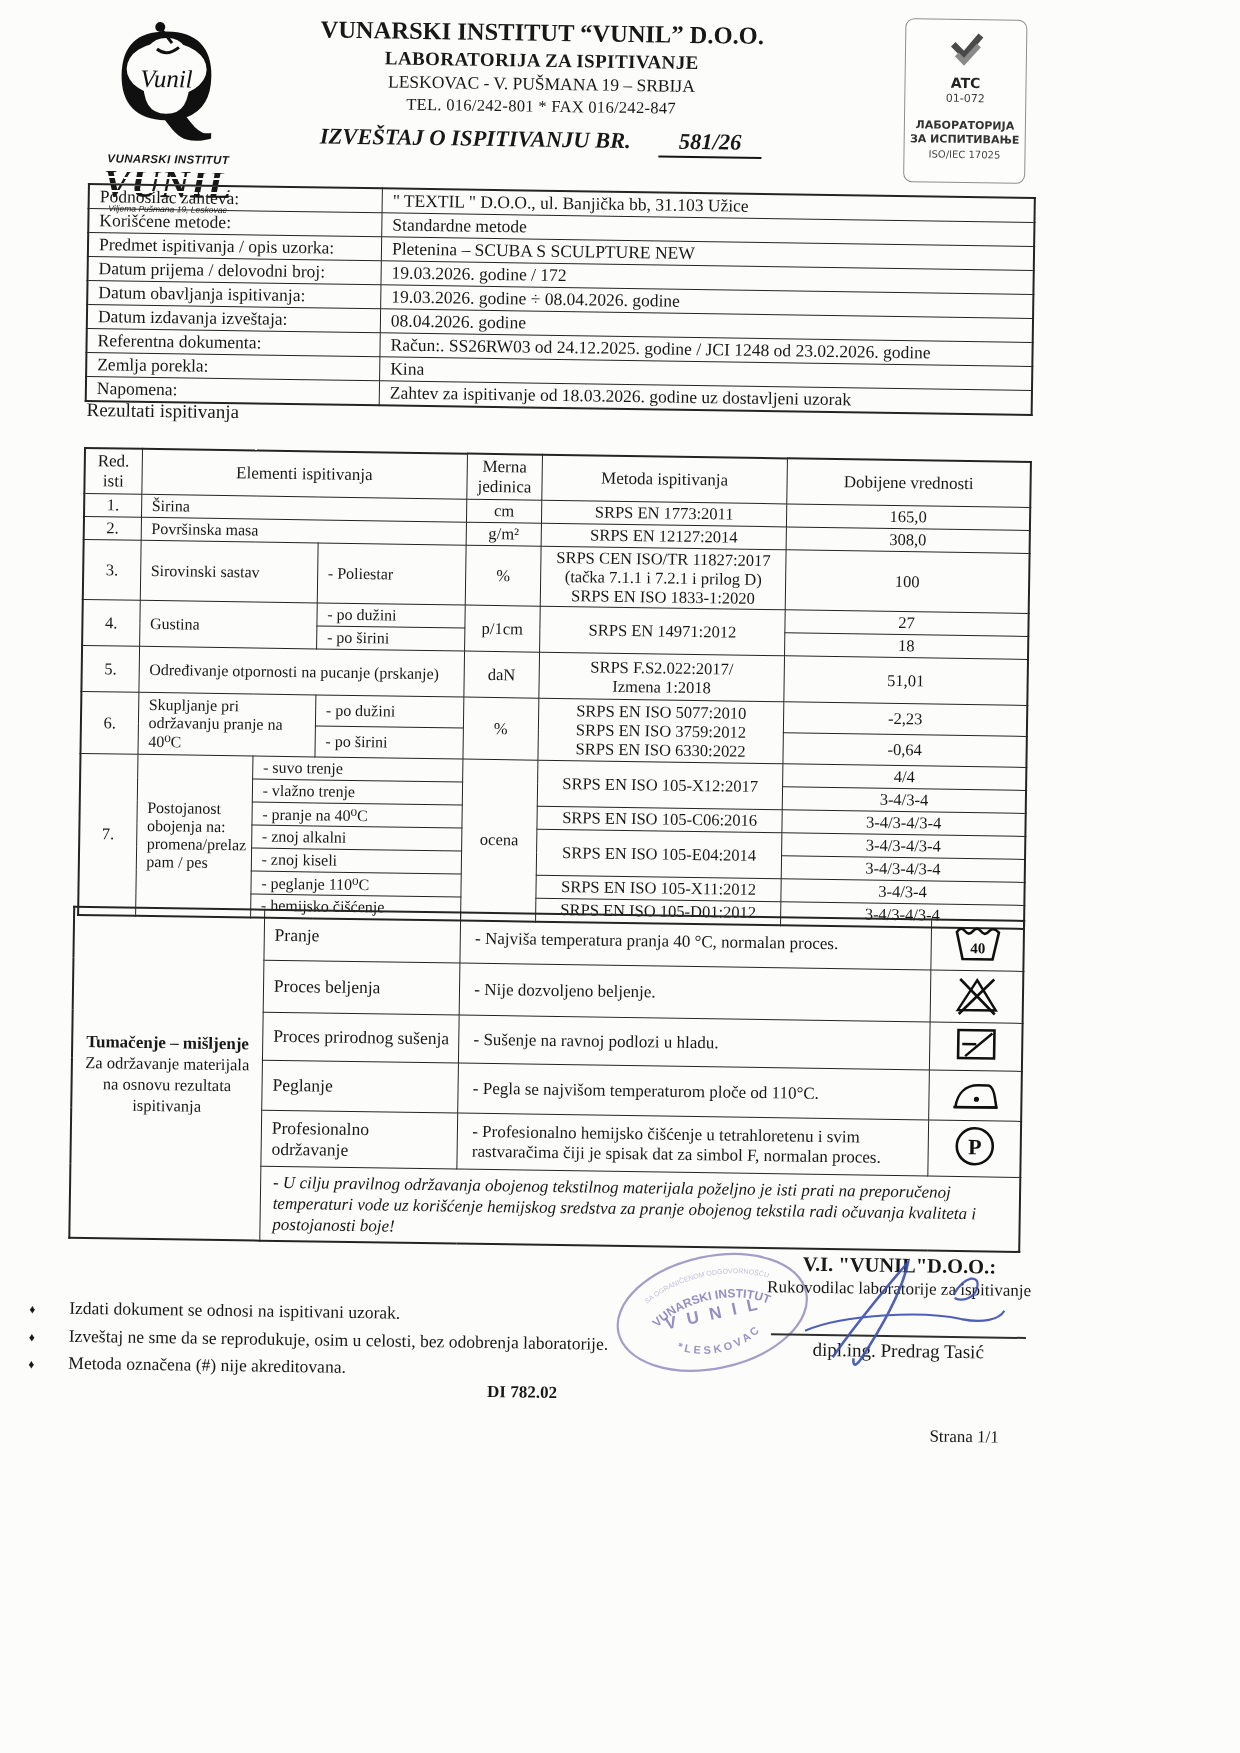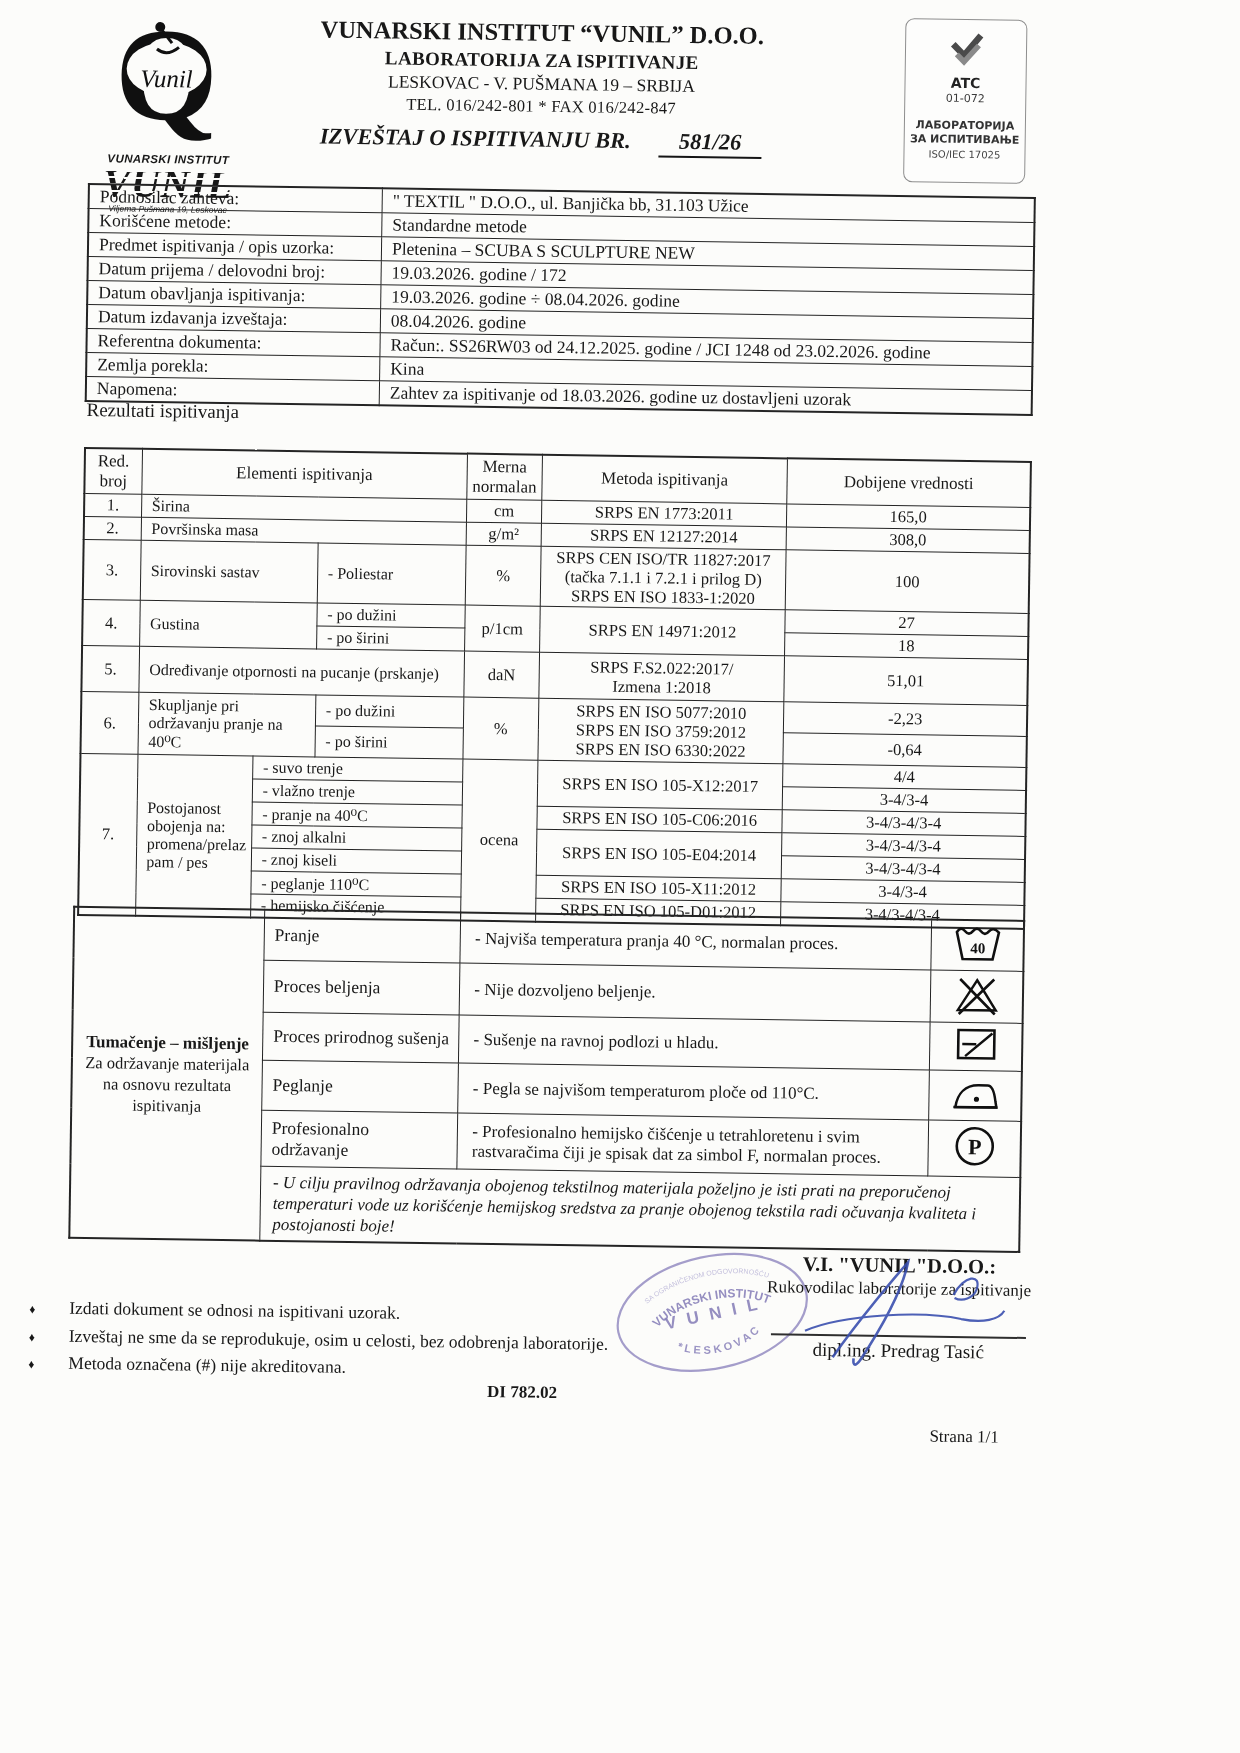--- a/index.html
+++ b/index.html
@@ -170,23 +170,23 @@
         <col style="width:57px">
         <col style="width:115px">
         <col style="width:62px">
         <col style="width:148px">
         <col style="width:75px">
         <col style="width:245px">
         <col style="width:243px">
       </colgroup>
     <tbody>
         <tr class="hd">
-      <td>Red. broj</td>
+      <td>Red. isti</td>
       <td colspan="3">Elementi ispitivanja</td>
-      <td>Merna normalan</td>
+      <td>Merna jedinica</td>
       <td>Metoda ispitivanja</td>
       <td>Dobijene vrednosti</td>
     </tr>
     <tr style="height:22px">
       <td>1.</td>
       <td colspan="3" class="l">Širina</td>
       <td>cm</td>
       <td>SRPS EN 1773:2011</td>
       <td>165,0</td>
     </tr>

